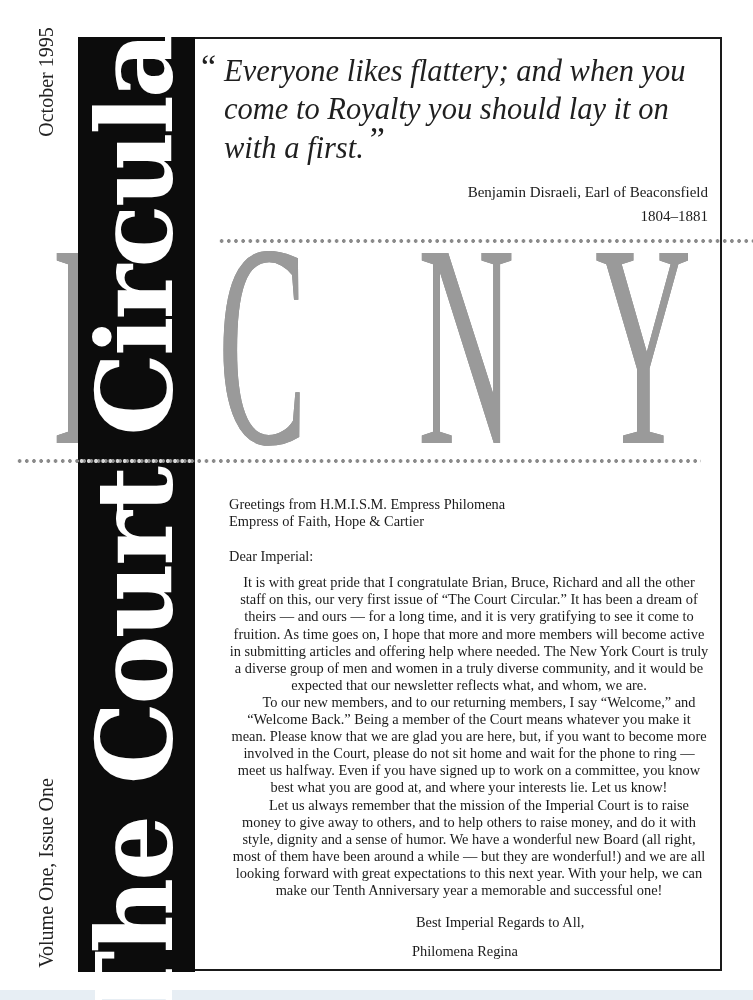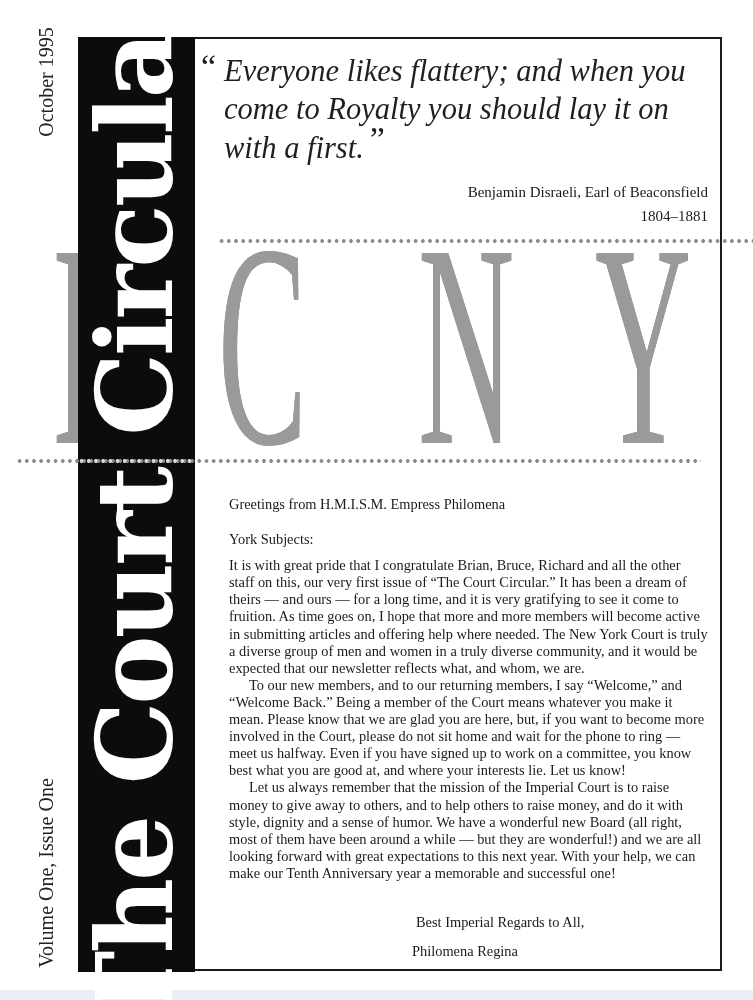--- a/index.html
+++ b/index.html
@@ -64,21 +64,21 @@
     .letter-n { left: 418px; }
     .letter-y { left: 595px; }
 
     .letter {
       position: absolute; left: 229px; top: 496px; width: 480px;
       font-size: 14.4px; line-height: 17.1px; color: #1b1b1b;
     }
     .letter p { margin: 0; }
     .letter .greeting { margin-bottom: 18px; }
     .letter .salutation { margin-bottom: 9px; }
-    .letter .para { text-align: left; }
+    .letter .para { text-align: center; }
     .letter .indent { text-indent: 20px; }
     .signoff { position: absolute; left: 404px; top: 902px; font-size: 14.4px; line-height: 17.1px; }
   </style>
 </head>
 <body>
 
 <div class="bottom-strip"></div>
 
 <div class="frame"></div>
 
@@ -103,22 +103,23 @@
   <span>Everyone likes flattery; and when you come to Royalty you should lay it on with a first.</span><span class="q-close">”</span>
 </div>
 <div class="attribution">
   <div>Benjamin Disraeli, Earl of Beaconsfield</div>
   <div>1804–1881</div>
 </div>
 
 <div class="letter">
   <div class="greeting">
     <p>Greetings from H.M.I.S.M. Empress Philomena</p>
+    <p>Empress of Faith, Hope &amp; Cartier</p>
   </div>
-  <p class="salutation">York Subjects:</p>
+  <p class="salutation">Dear Imperial:</p>
   <p class="para">It is with great pride that I congratulate Brian, Bruce, Richard and all the other staff on this, our very first issue of “The Court Circular.” It has been a dream of theirs — and ours — for a long time, and it is very gratifying to see it come to fruition. As time goes on, I hope that more and more members will become active in submitting articles and offering help where needed. The New York Court is truly a diverse group of men and women in a truly diverse community, and it would be expected that our newsletter reflects what, and whom, we are.</p>
   <p class="para indent">To our new members, and to our returning members, I say “Welcome,” and “Welcome Back.” Being a member of the Court means whatever you make it mean. Please know that we are glad you are here, but, if you want to become more involved in the Court, please do not sit home and wait for the phone to ring — meet us halfway. Even if you have signed up to work on a committee, you know best what you are good at, and where your interests lie. Let us know!</p>
   <p class="para indent">Let us always remember that the mission of the Imperial Court is to raise money to give away to others, and to help others to raise money, and do it with style, dignity and a sense of humor. We have a wonderful new Board (all right, most of them have been around a while — but they are wonderful!) and we are all looking forward with great expectations to this next year. With your help, we can make our Tenth Anniversary year a memorable and successful one!</p>
 </div>
 
 <div class="signoff">
   <p style="margin:12px">Best Imperial Regards to All,</p>
   <p style="margin:8px">Philomena Regina</p>
 </div>
 

